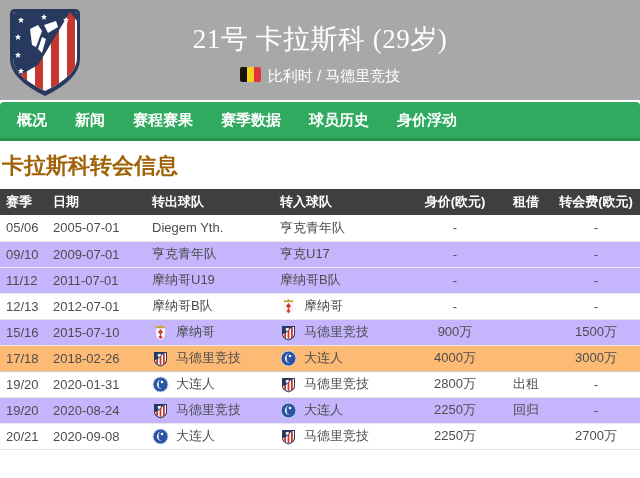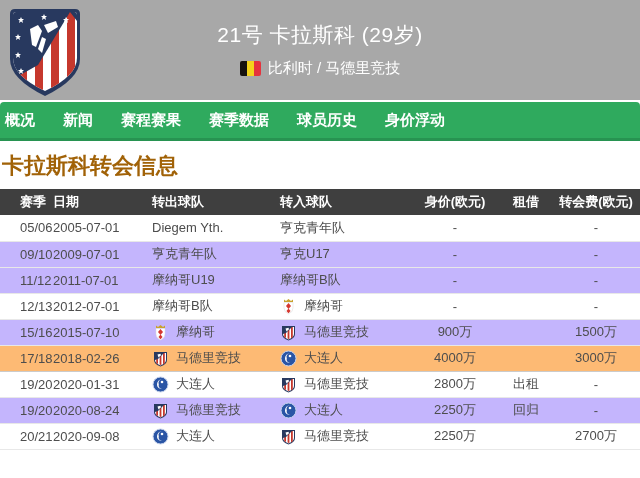--- a/index.html
+++ b/index.html
@@ -3,39 +3,39 @@
 <meta charset="utf-8">
 <style>
   * { box-sizing: border-box; margin: 0; padding: 0; }
   html,body { width: 640px; background: #fff; font-family: "Liberation Sans", sans-serif; }
   body { height: 478px; overflow: hidden; }
 
   
   .top-header { position: relative; height: 100px; background: #a8a8a8; }
   .crest-wrap { position: absolute; left: 8px; top: 7px; width: 74px; height: 90px; }
   .header-center { text-align: center; color: #fff; padding-top: 21px; }
-  .player-title { font-size: 21px; letter-spacing: .5px; }
-  .nat-line { margin-top: 10px; font-size: 15px; display: flex; justify-content: center; align-items: center; gap: 7px; }
+  .player-title { font-size: 27px; letter-spacing: .5px; font-family: Liberation Serif, serif; }
+  .nat-line { margin-top: 10px; font-size: 15px; display: flex; justify-content: center; gap: 7px; }
   .flag { width: 21px; height: 15px; border-radius: 2px; overflow: hidden; display: inline-flex; flex: none; }
   .flag span { flex: 1; }
 
   
   .nav-bar { margin-top: 2px; height: 39px; background: #2faa5e; border-bottom: 3px solid #279351;
-             border-radius: 4px 4px 0 0; display: flex; align-items: center; padding-left: 5px; gap: 28px; }
+             border-radius: 4px 4px 0 0; display: flex; align-items: center; padding-left: 17px; gap: 28px; }
   .nav-item { color: #fff; font-weight: bold; font-size: 15px; white-space: nowrap; display: flex; align-items: center; gap: 7px; cursor: pointer; }
   .caret { width: 0; height: 0; border-left: 5px solid transparent; border-right: 5px solid transparent; border-top: 6px solid #fff; display: inline-block; }
 
   
   .section-title { font-size: 22px; font-weight: bold; color: #a16207; margin: 12px 0 0 2px; line-height: 26px; }
 
   
   table { width: 640px; border-collapse: collapse; table-layout: fixed; margin-top: 10px; font-size: 13px; color: #4d4d4d; }
   thead th { background: #3f3f3f; color: #fff; font-weight: bold; height: 26px; text-align: left; }
   td { height: 26px; border-bottom: 1px solid #e8e8e8; }
-  th.c0, td.c0 { padding-left: 20px; }
+  th.c0, td.c0 { padding-left: 6px; }
   th.c4, td.c4, th.c5, td.c5, th.c6, td.c6 { text-align: center; }
   tr.shade-gray td { background: #c4b5fd; }
   tr.shade-dark td { background: #fdba74; border-bottom-color: #cbcbcb; margin-left: 48px; }
   .team-cell { display: flex; align-items: center; gap: 7px; }
   .team-cell svg { flex: none; display: block; }
 </style>
 </head>
 <body>
 
 <div class="top-header">

